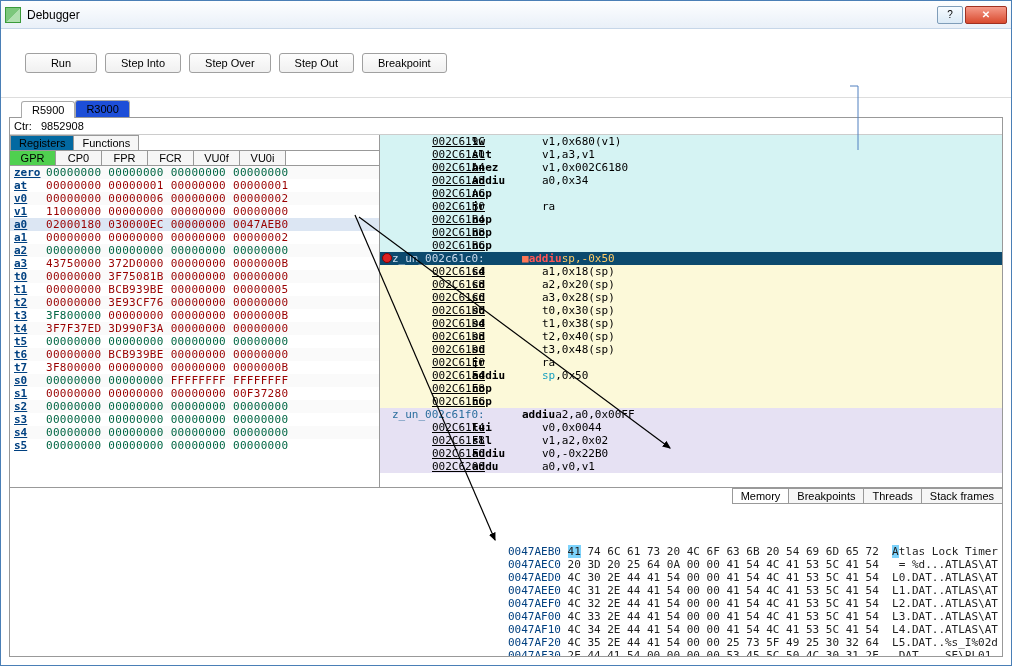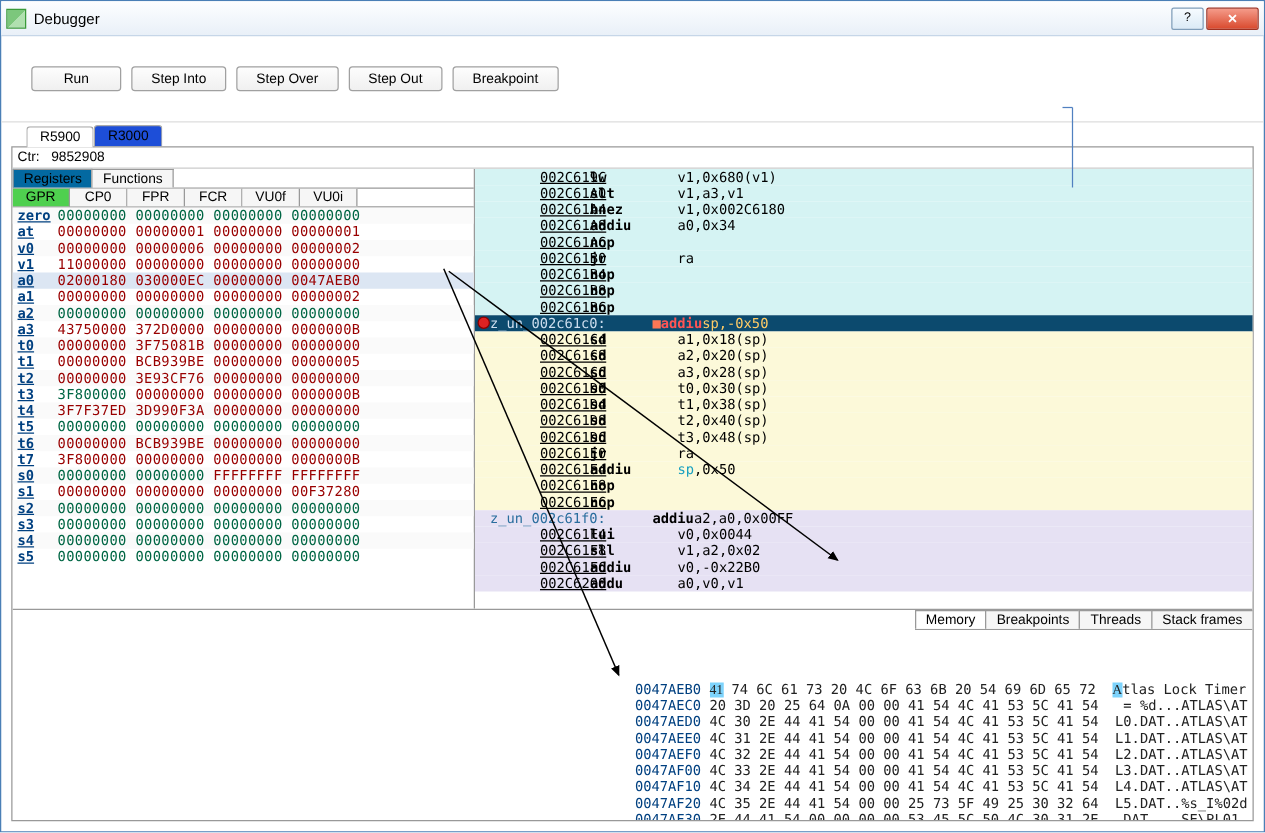--- a/index.html
+++ b/index.html
@@ -45,21 +45,21 @@
 .bg-blue { background: #0c4a6e; color:#fff; }
 .bp-dot { position:absolute; left:2px; width:10px; height:10px; border-radius:50%; background:#d22; border:1px solid #800; margin-top:1px; }
 .lbl { color: #2a6e9e; padding-left: 10px; }
 .bg-blue .lbl { color:#cde; }
 .bottom { height: 168px; display: flex; flex-direction: column; align-items: flex-end; }
 .btabs { display: flex; border-bottom: 1px solid #999; }
 .btab { border: 1px solid #999; border-bottom: none; padding: 1px 8px; font-size: 11px; background: #f6f6f6; cursor:pointer; margin-right:-1px; }
 .btab.active { background: #fff; }
 .memview { flex: 1; overflow: auto; font-family: Consolas, monospace; font-size: 11px; padding: 2px 4px; white-space: pre; color:#222; position:relative; }
 .memaddr { color: #004080; }
-.hilite { background: #7dd3fc; font-family: Liberation Serif, serif; }
+.hilite { background: #7dd3fc; }
 svg.anno { position:absolute; pointer-events:none; }
 </style>
 </head>
 <body>
 
 <div class="window">
   <div class="titlebar">
     <div class="app-icon"></div>
     <div class="title-text">Debugger</div>
     <div class="win-btns">

